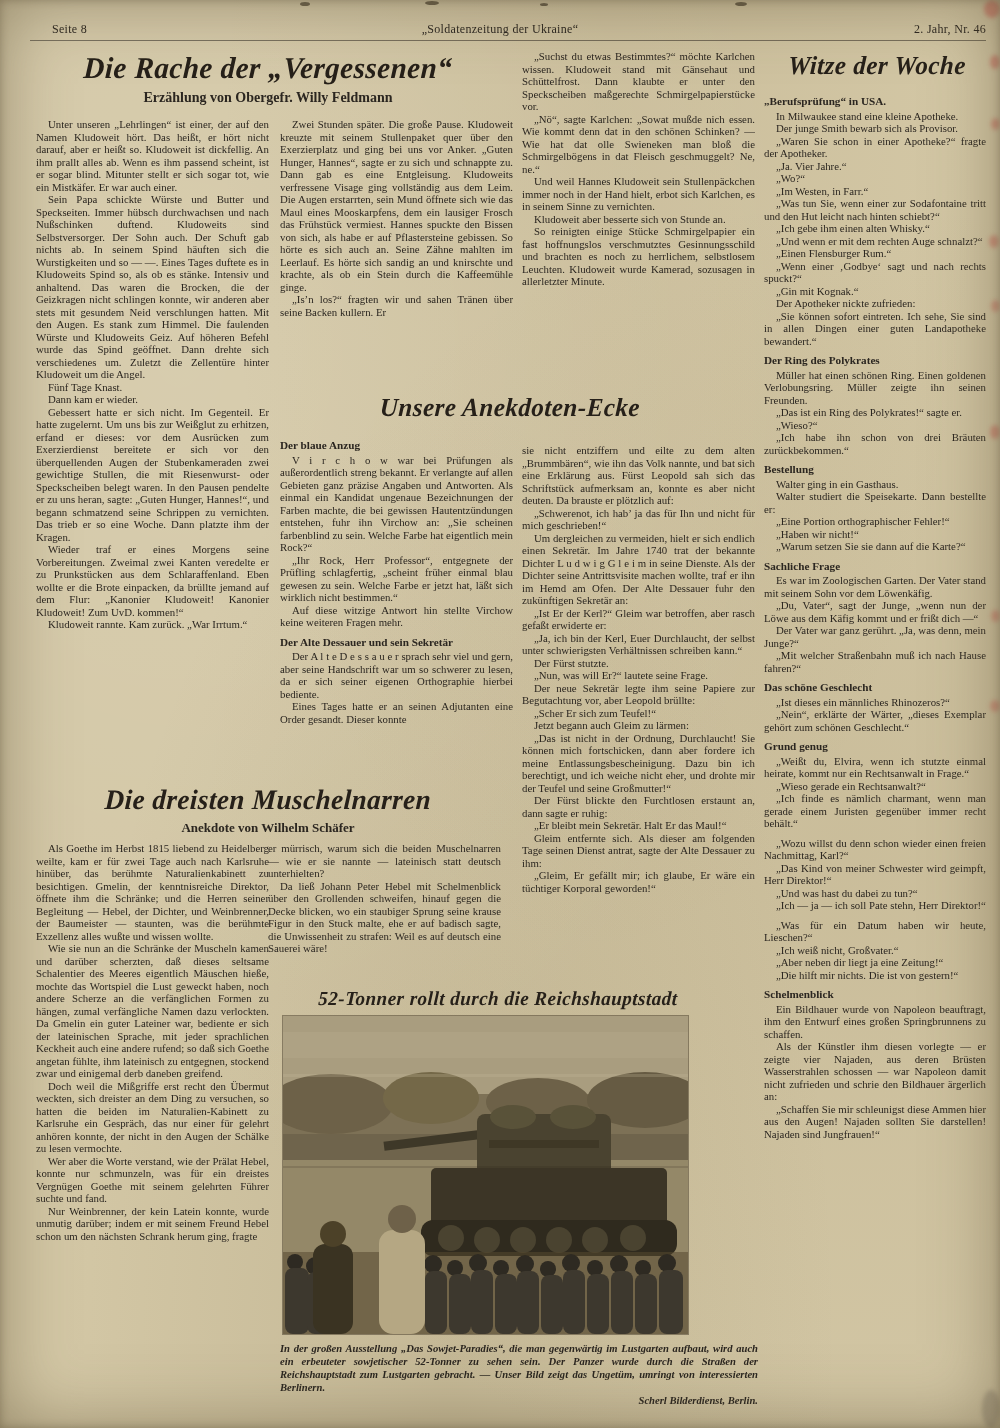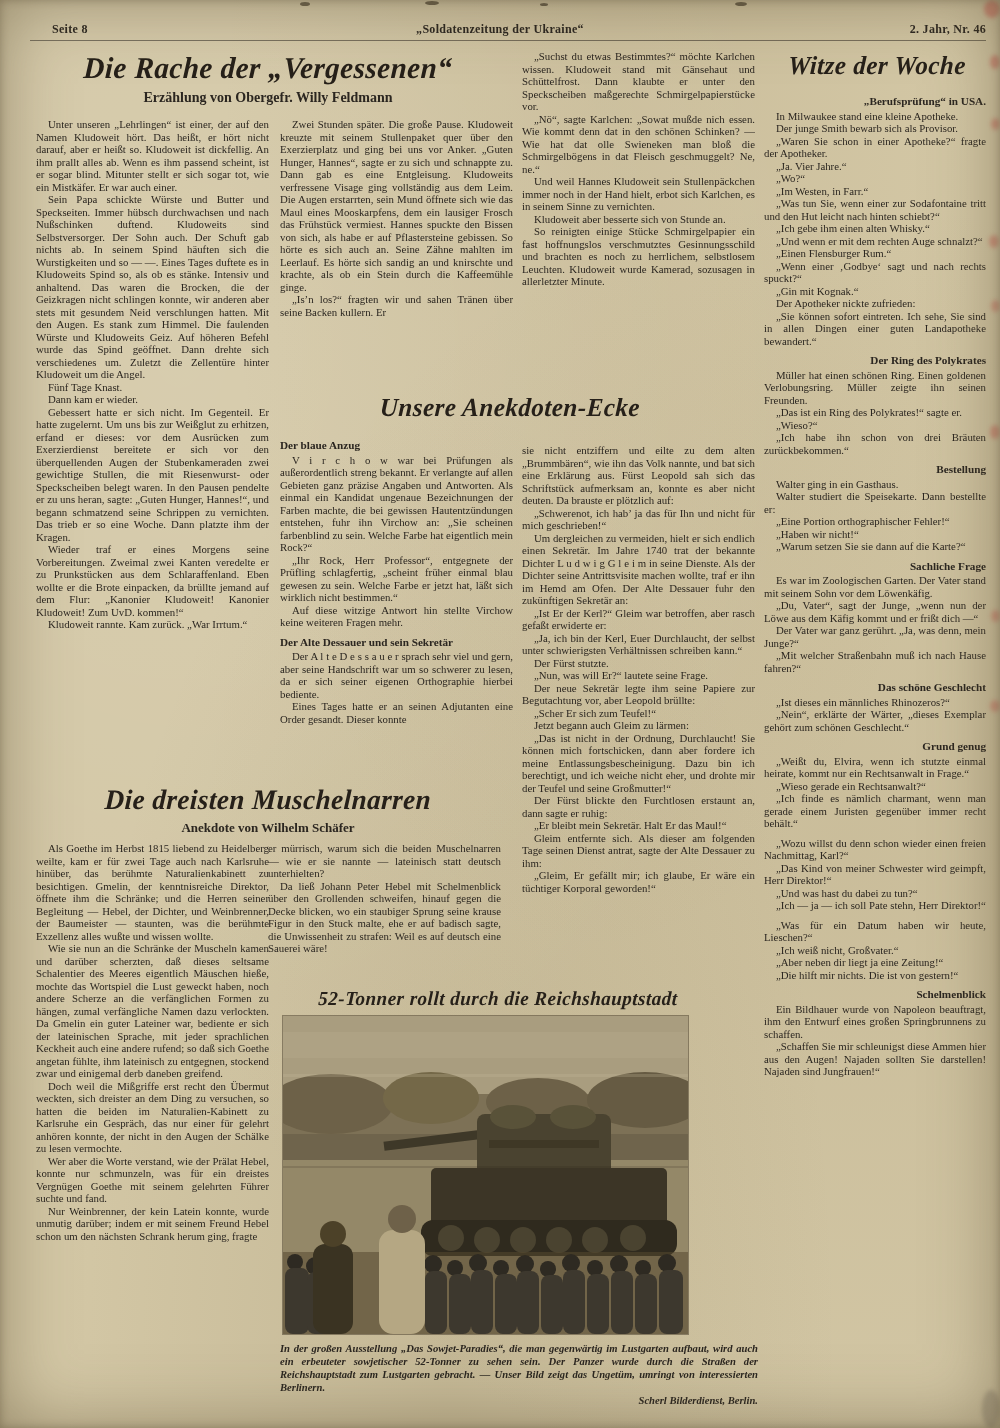--- a/index.html
+++ b/index.html
@@ -12,34 +12,34 @@
       radial-gradient(ellipse at 85% 60%, rgba(120,100,60,0.10), transparent 55%),
       radial-gradient(ellipse at 45% 95%, rgba(110,95,60,0.14), transparent 50%),
       radial-gradient(ellipse at 60% 10%, rgba(130,110,70,0.10), transparent 45%);
     overflow:hidden;
     font-family:"Liberation Serif","DejaVu Serif",serif;
     color:#2b2620;
   }
   .vignette { position:absolute; inset:0; pointer-events:none;
     box-shadow: inset 0 0 70px rgba(90,75,45,0.50), inset 0 0 10px rgba(60,50,30,0.35); }
   .block { position:absolute; overflow:hidden; }
-  .hdr { font-weight:bold; font-size:12px; letter-spacing:0.3px; }
+  .hdr { font-weight:normal; font-size:12px; letter-spacing:0.3px; }
   .rule { position:absolute; height:1px; background:rgba(43,38,32,0.55); }
   .headline { font-weight:bold; font-style:italic; text-align:center;
     transform:skewX(-3deg) scaleY(1.04); letter-spacing:0.5px; color:#262019; }
   .headline.h-xl { font-size:29px; line-height:32px; }
   .headline.h-lg { font-size:25px; line-height:28px; }
   .headline.h-md { font-size:19px; line-height:22px; }
   .byline { font-weight:bold; text-align:center; font-size:14px; }
   .body-text { font-size:10.8px; line-height:12.5px; text-align:justify; }
   .para { text-indent:12px; }
   .para.noindent { text-indent:0; }
   .para.gap { margin-top:7px; }
   .subhead { font-weight:bold; font-size:11.2px; margin:7px 0 2px; }
-  .subhead.center { text-align:right; }
+  .subhead.center { text-align:left; }
   .caption { font-style:italic; font-weight:bold; font-size:10.6px; line-height:13px; text-align:justify; }
   .credit { text-align:right; font-style:italic; font-weight:bold; font-size:10.6px; margin-top:1px; }
   .photo-frame { outline:1px solid rgba(50,40,25,0.45); background:#948868; }
   .photo-frame svg { display:block; width:100%; height:100%; }
   .smudge { position:absolute; border-radius:50%; filter:blur(2px); pointer-events:none; }
   .speck { position:absolute; border-radius:50%; background:rgba(40,32,20,0.6); pointer-events:none; }
 </style>
 </head>
 <body>
 
@@ -237,20 +237,21 @@
       <p class="para gap">„Wozu willst du denn schon wieder einen freien Nachmittag, Karl?“</p>
       <p class="para">„Das Kind von meiner Schwester wird geimpft, Herr Direktor!“</p>
       <p class="para">„Und was hast du dabei zu tun?“</p>
       <p class="para">„Ich — ja — ich soll Pate stehn, Herr Direktor!“</p>
       <p class="para gap">„Was für ein Datum haben wir heute, Lieschen?“</p>
       <p class="para">„Ich weiß nicht, Großvater.“</p>
       <p class="para">„Aber neben dir liegt ja eine Zeitung!“</p>
       <p class="para">„Die hilft mir nichts. Die ist von gestern!“</p>
       <div class="subhead center">Schelmenblick</div>
       <p class="para">Ein Bildhauer wurde von Napoleon beauftragt, ihm den Entwurf eines großen Springbrunnens zu schaffen.</p>
+      <p class="para">Als der Künstler ihm diesen vorlegte — er zeigte vier Najaden, aus deren Brüsten Wasserstrahlen schossen — war Napoleon damit nicht zufrieden und schrie den Bildhauer ärgerlich an:</p>
       <p class="para">„Schaffen Sie mir schleunigst diese Ammen hier aus den Augen! Najaden sollten Sie darstellen! Najaden sind Jungfrauen!“</p>
     </div>
 
   <div class="smudge" style="left:984px; top:0; width:16px; height:18px; background:rgba(200,90,82,0.55);"></div>
   <div class="smudge" style="left:990px; top:55px; width:10px; height:14px; background:rgba(200,90,82,0.5);"></div>
   <div class="smudge" style="left:991px; top:118px; width:9px; height:12px; background:rgba(200,90,82,0.45);"></div>
   <div class="smudge" style="left:989px; top:235px; width:10px; height:13px; background:rgba(200,90,82,0.45);"></div>
   <div class="smudge" style="left:991px; top:300px; width:9px; height:12px; background:rgba(200,90,82,0.4);"></div>
   <div class="smudge" style="left:990px; top:425px; width:10px; height:14px; background:rgba(200,90,82,0.45);"></div>
   <div class="smudge" style="left:991px; top:610px; width:9px; height:12px; background:rgba(200,90,82,0.4);"></div>

